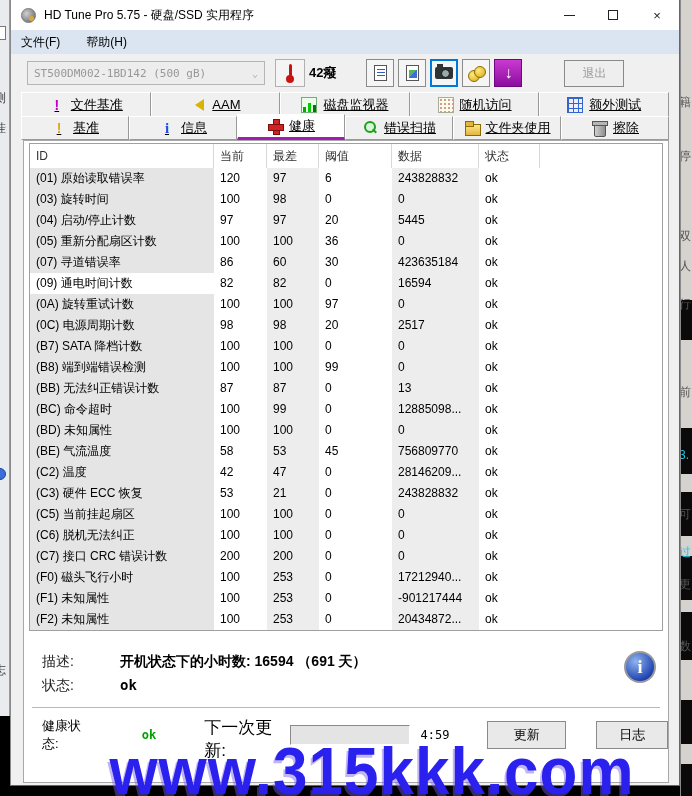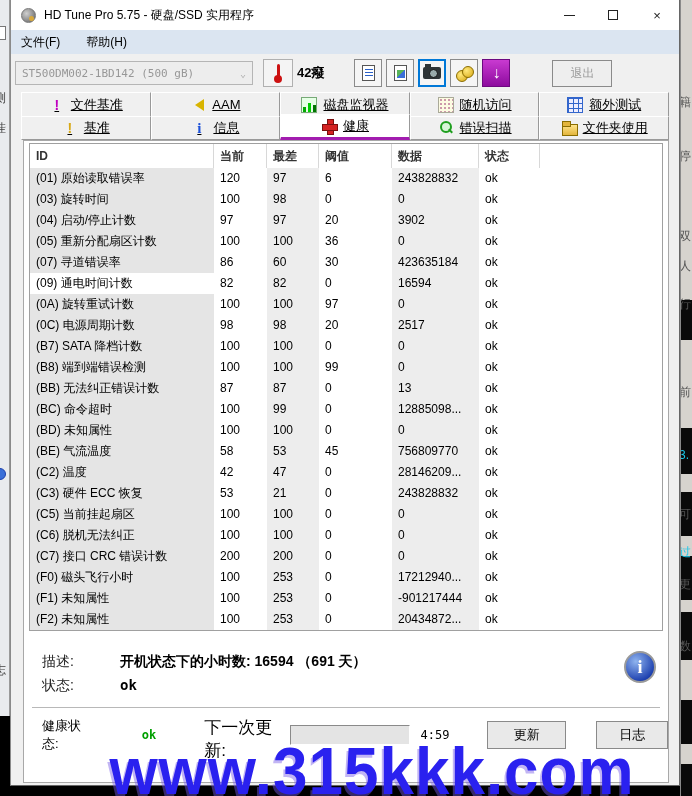--- a/index.html
+++ b/index.html
@@ -34,21 +34,21 @@
   .win-btn { width:44px; height:30px; display:flex; align-items:center;
     justify-content:center; font-size:13px; color:#222; }
   .glyph-min { width:11px; height:1px; background:#222; display:block; }
   .glyph-max { width:10px; height:10px; border:1px solid #222; display:block; }
 
   .menubar { height:24px; background:#dbe5f1; display:flex; align-items:center;
     padding-left:10px; gap:26px; }
   .menu-item { font-size:12px; }
 
   .toolbar { height:38px; display:flex; align-items:center; background:#f0f0f0; }
-  .combo { width:238px; height:24px; margin-left:4px; background:#ededed;
+  .combo { width:238px; height:24px; margin-left:16px; background:#ededed;
     border:1px solid #b5b5b5; display:flex; align-items:center; padding:0 6px;
     color:#979797; font-family:"DejaVu Sans Mono", monospace; font-size:11px; }
   .combo .chev { margin-left:auto; color:#aaa; font-size:10px; }
   .thermo-btn { width:30px; height:28px; margin-left:10px; border:1px solid #b0b0b0;
     background:#f4f4f4; position:relative; }
   .thermo-btn::before { content:""; position:absolute; left:13px; top:4px; width:3px;
     height:13px; background:#cc1111; border-radius:2px; }
   .thermo-btn::after { content:""; position:absolute; left:10px; top:15px; width:8px;
     height:8px; background:#cc1111; border-radius:50%; }
   .temp-label { font-weight:bold; margin-left:4px; font-size:13px; }
@@ -126,21 +126,21 @@
   .erase-icon::after { content:""; position:absolute; left:1px; top:1px; width:14px;
     height:3px; background:#b5b5b5; border:1px solid #555; }
 
   
   .panel { position:absolute; left:12px; top:140px; width:646px; height:643px;
     background:#fff; border:1px solid #a8a8a8; }
   .smart-table { position:absolute; left:5px; top:2px; width:634px;
     border:1px solid #a0a0a0; background:#fff; }
   .trow, .thead { display:grid; grid-template-columns:184px 53px 52px 73px 87px 61px 1fr; }
   .thead { height:24px; line-height:24px; }
-  .thead .tcell { color:#333; border-right:1px solid #d8d8d8;font-weight:bold; }
+  .thead .tcell { color:#333; border-right:1px solid #d8d8d8; }
   .thead .tcell:last-child { border-right:none; }
   .trow { height:21px; line-height:21px; }
   .tcell { padding-left:6px; white-space:nowrap; overflow:hidden; }
   .trow .tcell:nth-child(1) { background:#e5e5e5; }
   .trow .tcell:nth-child(3) { background:#ededed; }
   .trow .tcell:nth-child(5) { background:#ededed; }
   .trow.selected .tcell:nth-child(1) { background:#fff; }
 
   .detail-row { position:absolute; left:18px; display:flex; font-size:14px; }
   .detail-label { width:78px; color:#222; }
@@ -286,20 +286,24 @@
         <span>健康</span>
       </div>
       <div class="tab">
         <span class="ticon error-scan-icon"></span>
         <span>错误扫描</span>
       </div>
       <div class="tab">
         <span class="ticon folder-usage-icon"></span>
         <span>文件夹使用</span>
       </div>
+      <div class="tab">
+        <span class="ticon erase-icon"></span>
+        <span>擦除</span>
+      </div>
     </div>
 
   <div class="panel">
     <div class="smart-table">
       <div class="thead">
         <div class="tcell">ID</div>
         <div class="tcell">当前</div>
         <div class="tcell">最差</div>
         <div class="tcell">阈值</div>
         <div class="tcell">数据</div>
@@ -323,21 +327,21 @@
             <div class="tcell">0</div>
             <div class="tcell">0</div>
             <div class="tcell">ok</div>
             <div class="tcell"></div>
           </div>
           <div class="trow">
             <div class="tcell">(04) 启动/停止计数</div>
             <div class="tcell">97</div>
             <div class="tcell">97</div>
             <div class="tcell">20</div>
-            <div class="tcell">3902</div>
+            <div class="tcell">5445</div>
             <div class="tcell">ok</div>
             <div class="tcell"></div>
           </div>
           <div class="trow">
             <div class="tcell">(05) 重新分配扇区计数</div>
             <div class="tcell">100</div>
             <div class="tcell">100</div>
             <div class="tcell">36</div>
             <div class="tcell">0</div>
             <div class="tcell">ok</div>

